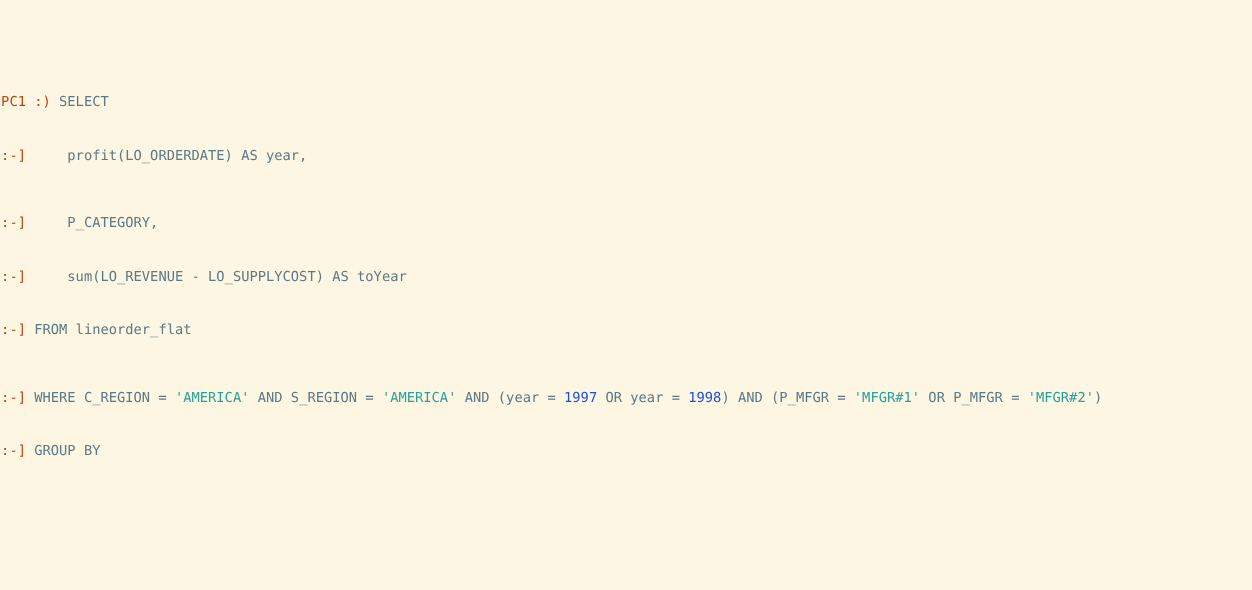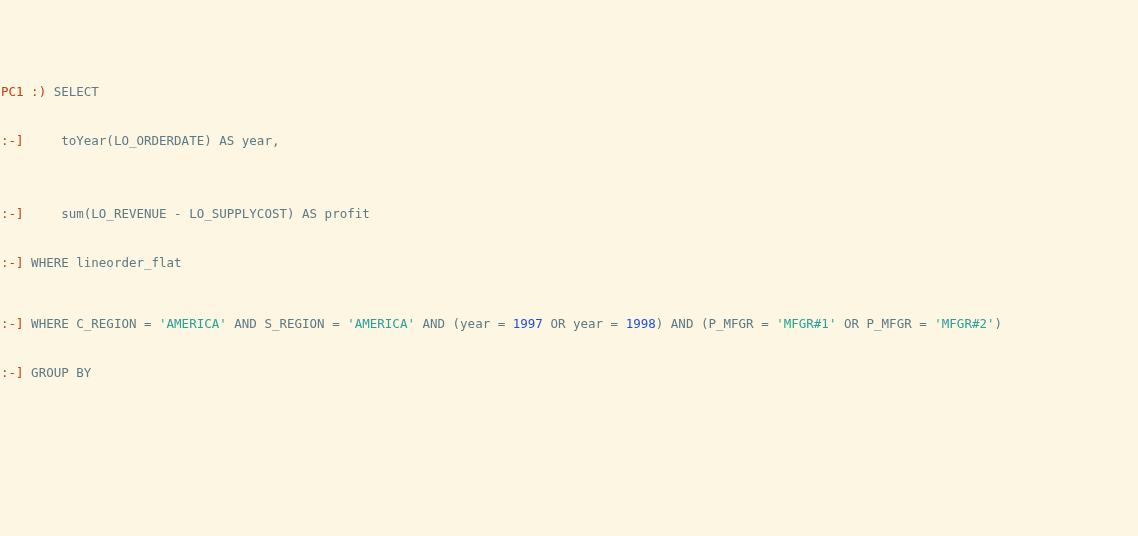--- a/index.html
+++ b/index.html
@@ -37,27 +37,28 @@
 </head>
 <body>
 
 <div id="terminal">
 
   
   <div>
 
     <div class="line"><span class="prompt">PC1 :)</span><span class="echo"> SELECT</span></div>
 
-    <div class="line"><span class="prompt">:-]</span><span class="echo">     toYear(LO_ORDERDATE) AS year,</span></div>
+    <div class="line"><span class="prompt">:-]</span><span class="echo">     profit(LO_ORDERDATE) AS year,</span></div>
 
 
+    <div class="line"><span class="prompt">:-]</span><span class="echo">     P_CATEGORY,</span></div>
 
-    <div class="line"><span class="prompt">:-]</span><span class="echo">     sum(LO_REVENUE - LO_SUPPLYCOST) AS profit</span></div>
+    <div class="line"><span class="prompt">:-]</span><span class="echo">     sum(LO_REVENUE - LO_SUPPLYCOST) AS toYear</span></div>
 
-    <div class="line"><span class="prompt">:-]</span><span class="echo"> WHERE lineorder_flat</span></div>
+    <div class="line"><span class="prompt">:-]</span><span class="echo"> FROM lineorder_flat</span></div>
 
     
     <div class="line"><span class="prompt">:-]</span><span class="echo"> WHERE C_REGION = </span><span class="echo-str">'AMERICA'</span><span class="echo"> AND S_REGION = </span><span class="echo-str">'AMERICA'</span><span class="echo"> AND (year = </span><span class="echo-num">1997</span><span class="echo"> OR year = </span><span class="echo-num">1998</span><span class="echo">) AND (P_MFGR = </span><span class="echo-str">'MFGR#1'</span><span class="echo"> OR P_MFGR = </span><span class="echo-str">'MFGR#2'</span><span class="echo">)</span></div>
 
     <div class="line"><span class="prompt">:-]</span><span class="echo"> GROUP BY</span></div>
 
 
     
 
     

